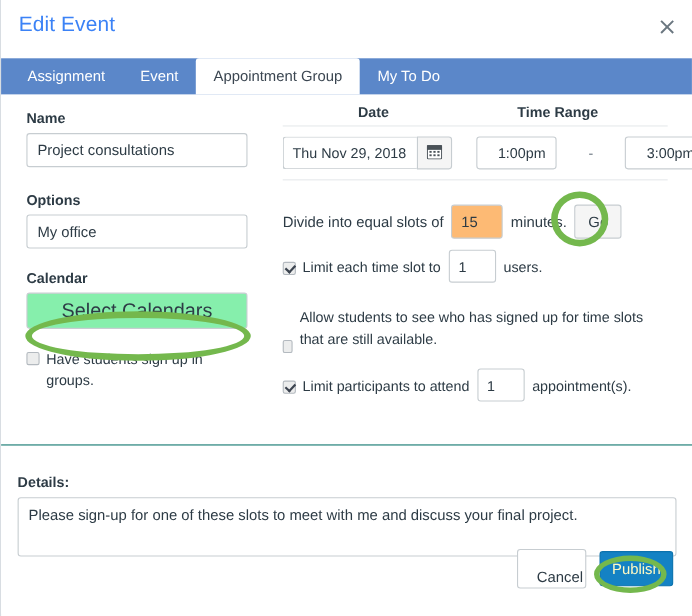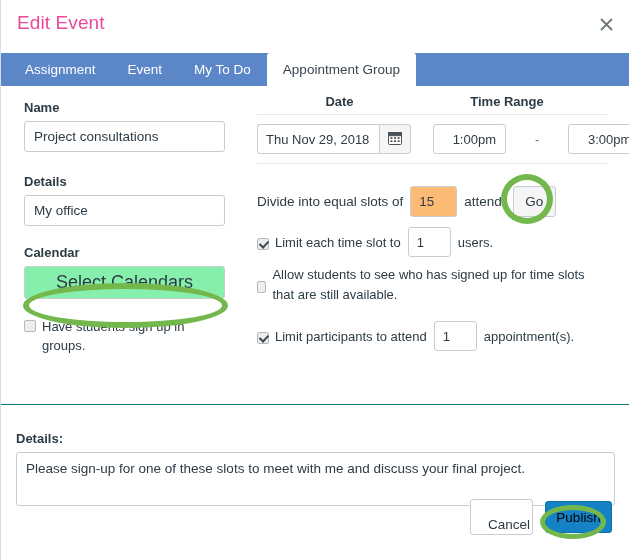--- a/index.html
+++ b/index.html
@@ -29,21 +29,21 @@
     position: relative;
     height: 53px;
     background: #ffffff;
   }
   .dialog-title {
     position: absolute;
     left: 16px;
     top: 12px;
     font-size: 19px;
     font-weight: 400;
-    color: #ec4899;
+    color: #3b82f6;
     letter-spacing: .1px;
   }
   .close-btn {
     position: absolute;
     right: 12px;
     top: 13px;
     width: 22px;
     height: 22px;
     cursor: pointer;
     display: flex;
@@ -292,23 +292,23 @@
     margin-top: 24px;
   }
   .opt-row {
     display: flex;
     align-items: center;
     font-size: 13px;
     color: #2d3b45;
     margin-top: 10px;
   }
   .opt-row.wrapped {
-    align-items: center;
+    align-items: flex-end;
     line-height: 1.55;
-    margin-top: 8px;
+    margin-top: 22px;
     max-width: 344px;
   }
   .opt-input {
     width: 43px;
     height: 30px;
     box-sizing: border-box;
     border: 1px solid #c7cdd1;
     border-radius: 3px;
     font-family: "Liberation Sans", sans-serif;
     font-size: 13px;
@@ -378,21 +378,21 @@
   .btn-publish {
     position: relative;
     width: 67px;
     height: 32px;
     box-sizing: border-box;
     border: 1px solid #0b72ad;
     border-radius: 3px;
     background: #1482c4;
     font-family: "Liberation Sans", sans-serif;
     font-size: 13.5px;
-    color: #000000;
+    color: #fef9c3;
     cursor: pointer;
     padding: 0;
   }
 
   
   .anno {
     position: absolute;
     border: 6px solid #74b84d;
     border-radius: 50%;
     pointer-events: none;
@@ -418,37 +418,37 @@
     </div>
   </div>
 
   <div class="tabbar">
     <div class="tab">
       <span>Assignment</span>
     </div>
     <div class="tab">
       <span>Event</span>
     </div>
+    <div class="tab active">
+      <span>Appointment Group</span>
+    </div>
     <div class="tab">
       <span>My To Do</span>
-    </div>
-    <div class="tab active">
-      <span>Appointment Group</span>
     </div>
   </div>
 
   <div class="body-area">
 
     <div class="left-col">
       <div class="field-label">Name</div>
       <input class="text-input" type="text" value="Project consultations" style="">
 
       <div class="spacer-22"></div>
 
-      <div class="field-label">Details</div>
+      <div class="field-label">Options</div>
       <input class="text-input" type="text" value="My office" style="">
 
       <div class="spacer-19"></div>
 
       <div class="field-label">Calendar</div>
       <button class="btn-select-calendars">Select Calendars</button>
 
       <div class="checkrow">
         <span class="cb"></span>
         <span>Have students sign up in groups.</span>
@@ -491,21 +491,21 @@
                 <path d="M1.5 1.5 L15.5 15.5 M15.5 1.5 L1.5 15.5" stroke="#3b4651" stroke-width="1.5" fill="none"></path>
               </svg>
             </span>
           </div>
         </div>
       </div>
 
       <div class="divide-row">
         <span>Divide into equal slots of</span>
         <input class="slot-input" type="text" value="15" style="">
-        <span>attend.</span>
+        <span>minutes.</span>
         <button class="go-btn">Go</button>
       </div>
 
 
       <div class="opt-row">
         <span class="cb checked"></span>
         <span style="margin-left:6px">Limit each time slot to</span>
         <input class="opt-input" type="text" value="1" style="">
         <span>users.</span>
       </div>

